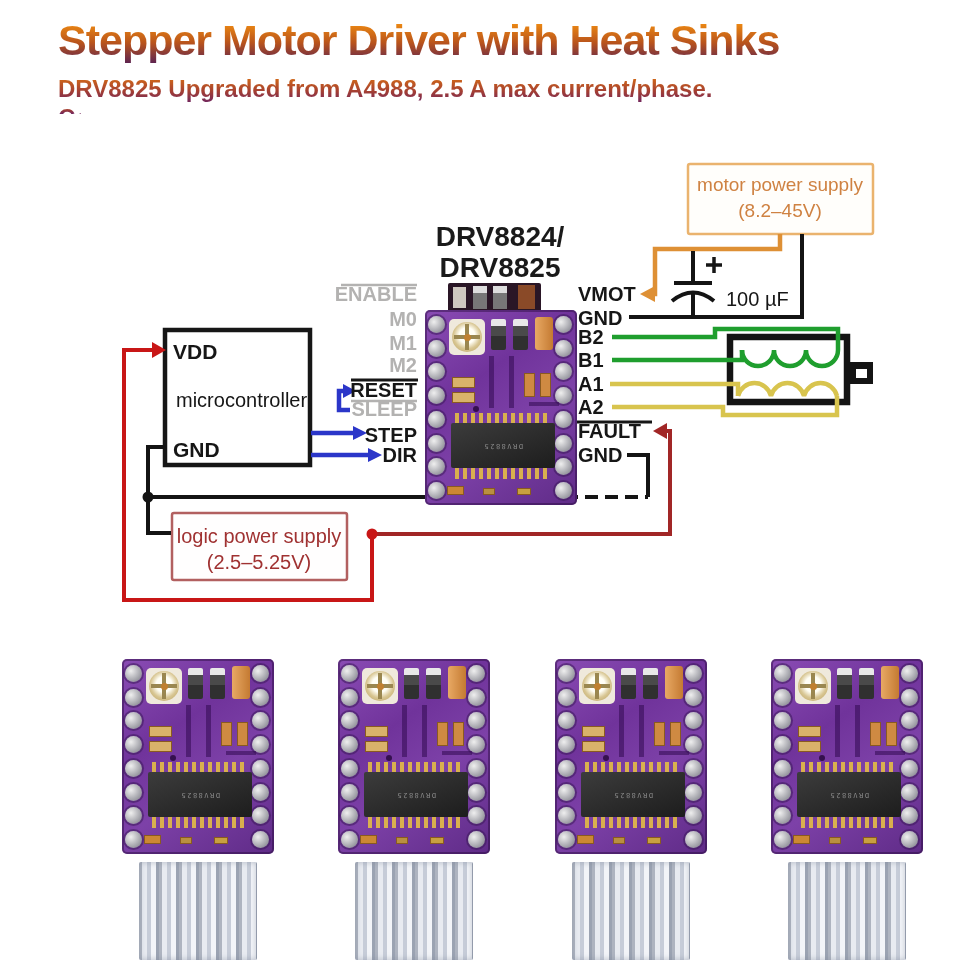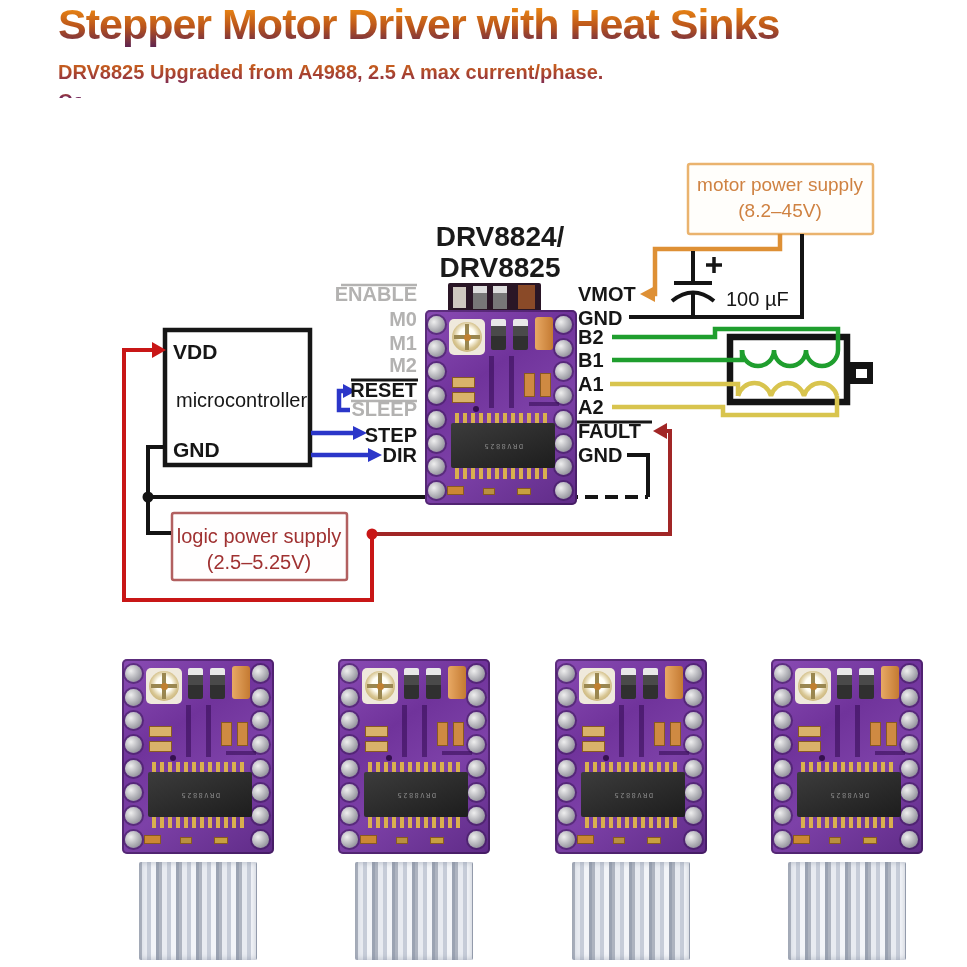--- a/index.html
+++ b/index.html
@@ -1,23 +1,23 @@
 <!DOCTYPE html>
 <html style="--title_gradient_top: #ef8b12; --title_gradient_bottom: #5e2450; --wire_step_dir: #2b36c9; --wire_b: #1f9e2e; --wire_a: #d8c44e; --wire_vmot: #de9035; --wire_vdd: #c81616; --wire_fault: #a12626; --gray_pin: #b3b2b1; --motor_box_border: #eab36e; --motor_box_text: #cf8242; --logic_box_border: #b26060; --logic_box_text: #a03232; --pcb_purple: #7b3fa0; --heatsink_silver: #d7dae1;"><head>
 <meta charset="utf-8">
 <style>
   html,body{margin:0;padding:0;background:#fff;}
   .page{position:relative;width:967px;height:967px;background:#fff;overflow:hidden;
         font-family:"Liberation Sans",sans-serif;}
   
-  .header{position:absolute;left:58px;top:2px;z-index:3;}
+  .header{position:absolute;left:58px;top:18px;z-index:3;}
   .title{font-size:43px;font-weight:bold;letter-spacing:-1px;line-height:1.05;
          background:linear-gradient(180deg,var(--title_gradient_top) 10%,#b9541c 55%,var(--title_gradient_bottom) 100%);
          -webkit-background-clip:text;background-clip:text;color:transparent;}
-  .subtitle{font-size:20px;font-weight:bold;line-height:29px;margin-top:11px;
+  .subtitle{font-size:24px;font-weight:bold;line-height:29px;margin-top:11px;
          background:linear-gradient(180deg,#e0750f 0%,#a43f33 60%,#6e2560 100%);
          -webkit-background-clip:text;background-clip:text;color:transparent;width:max-content;}
   .subtitle.s2{margin-top:0;}
   
   svg.diagram{position:absolute;left:0;top:0;z-index:1;}
   .boxline{fill:#ffffff;stroke:#161616;stroke-width:4.5;}
   .supplybox{fill:#fffefb;stroke:var(--motor_box_border);stroke-width:2.5;}
   .logicbox{fill:#fffefe;stroke:var(--logic_box_border);stroke-width:2.5;}
   .motorbox{fill:none;stroke:#141414;stroke-width:6.5;}
   .w-blue{stroke:var(--wire_step_dir);stroke-width:4.5;fill:none;}

